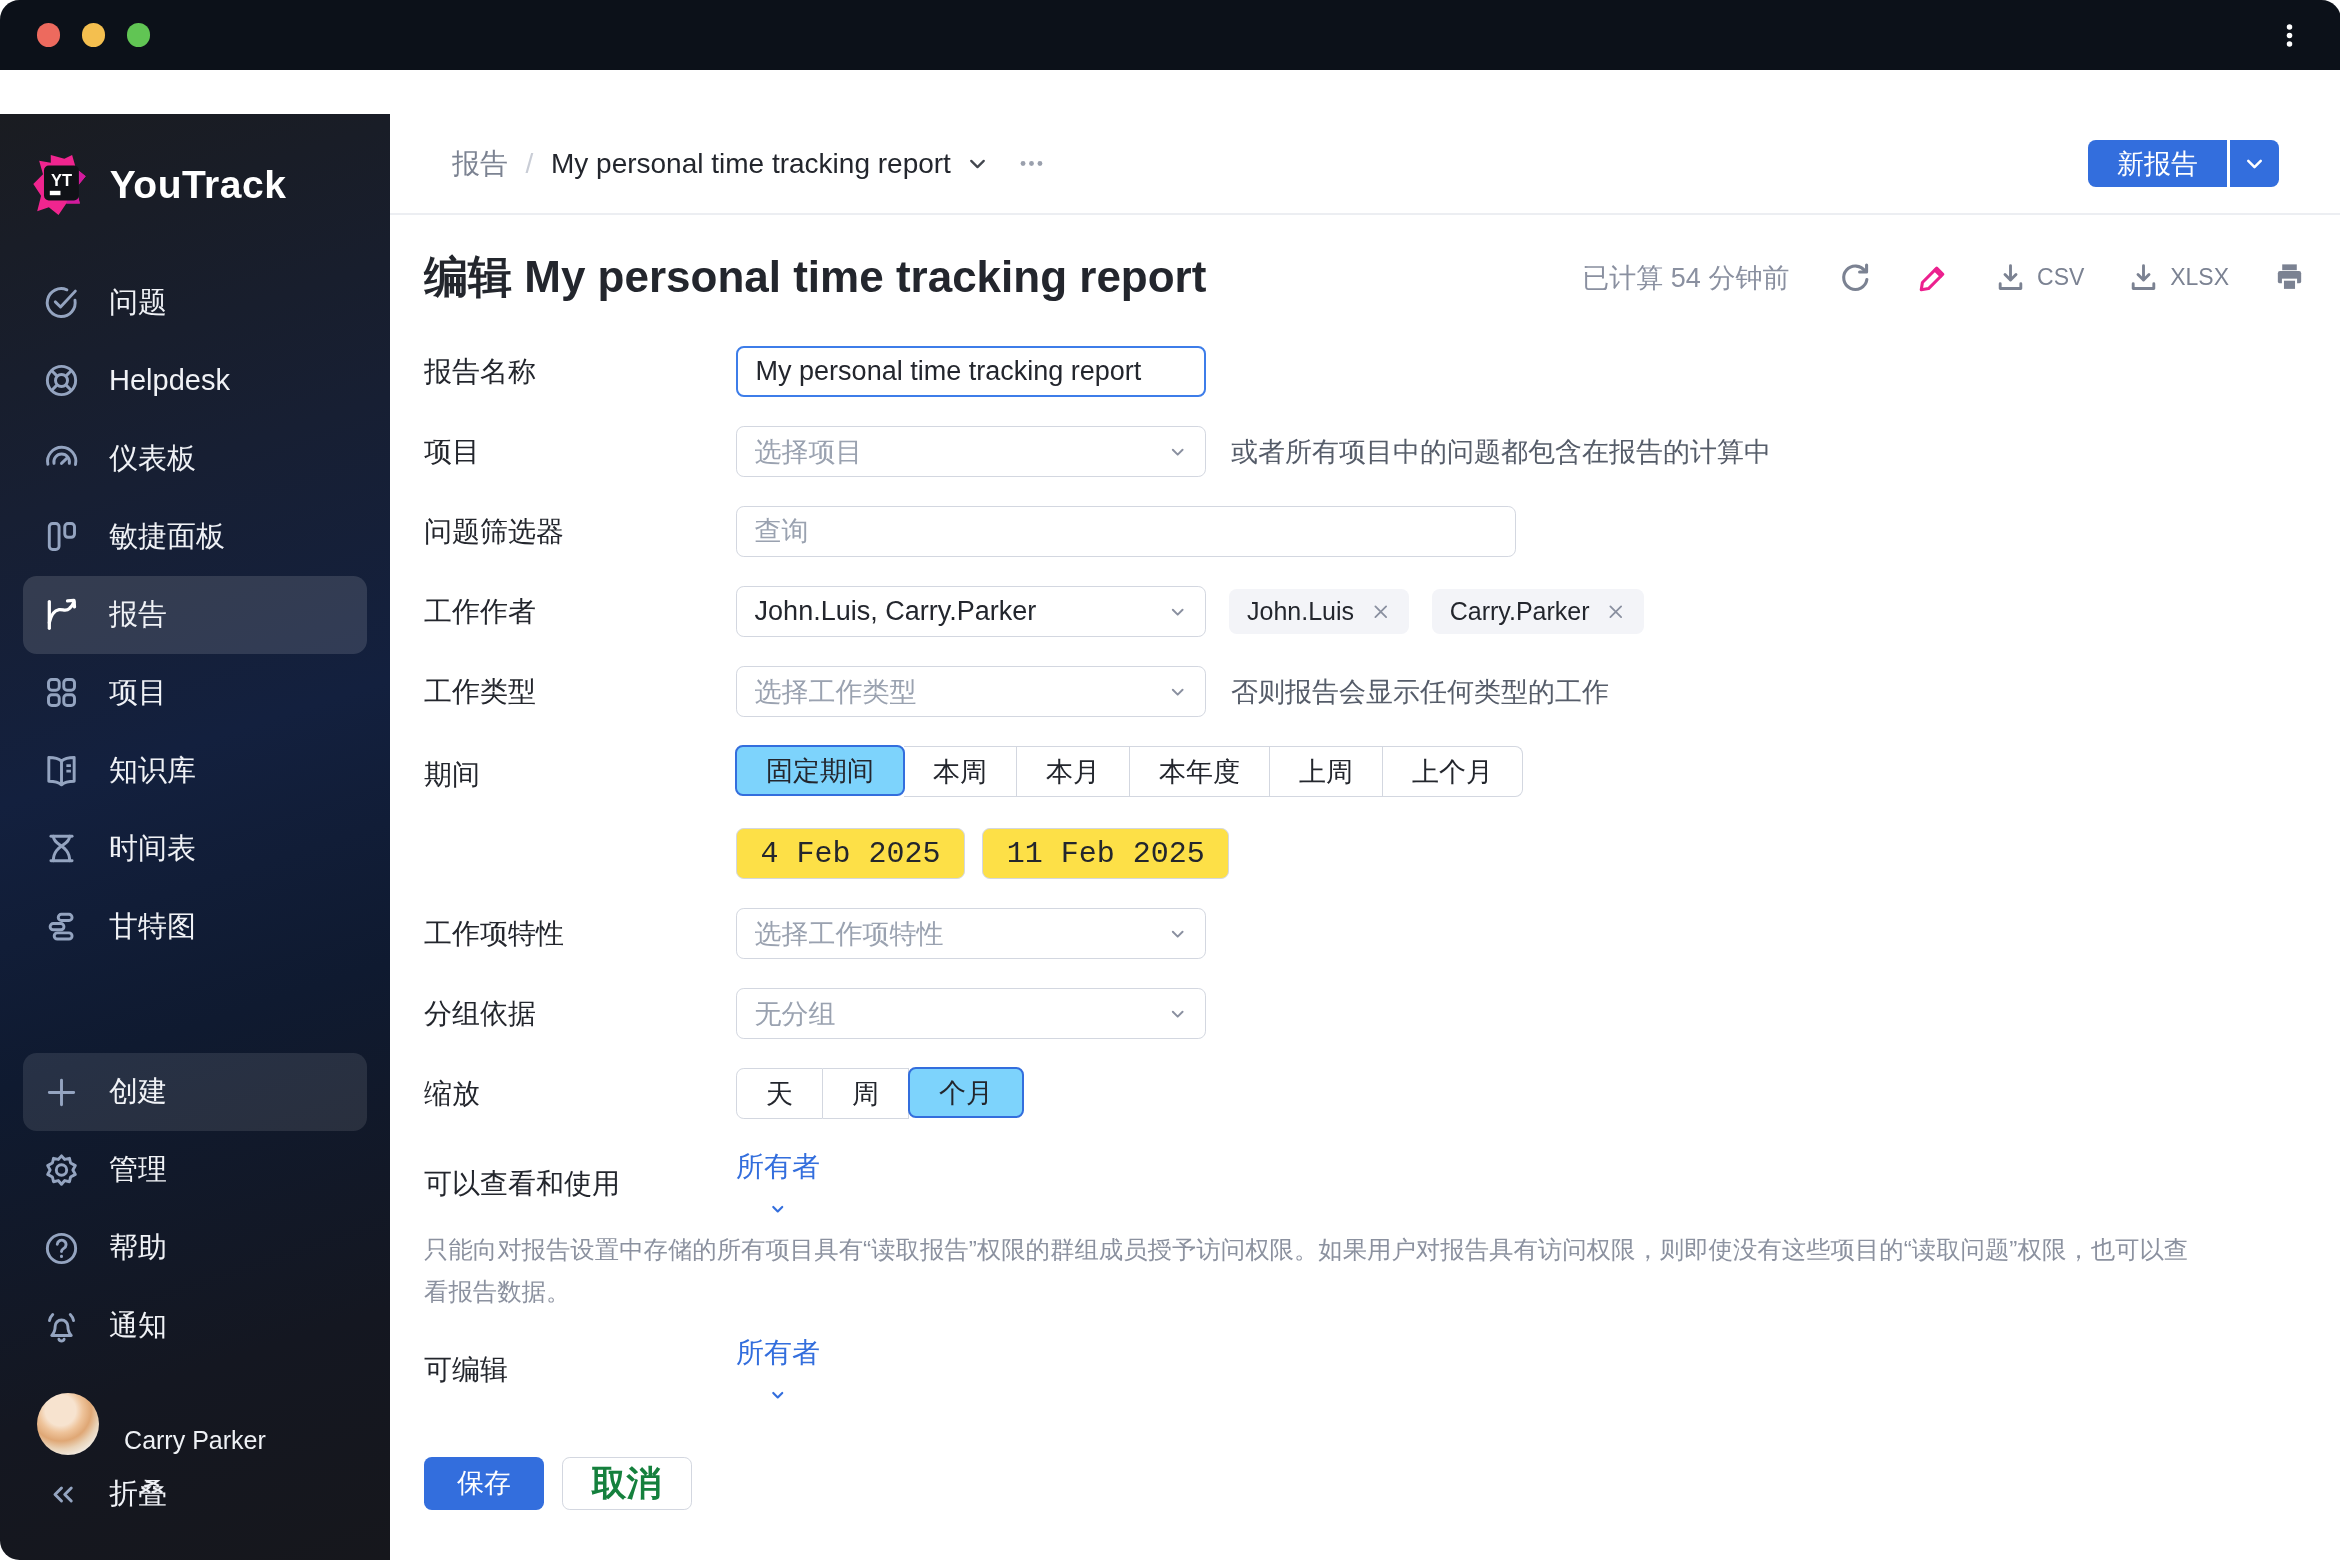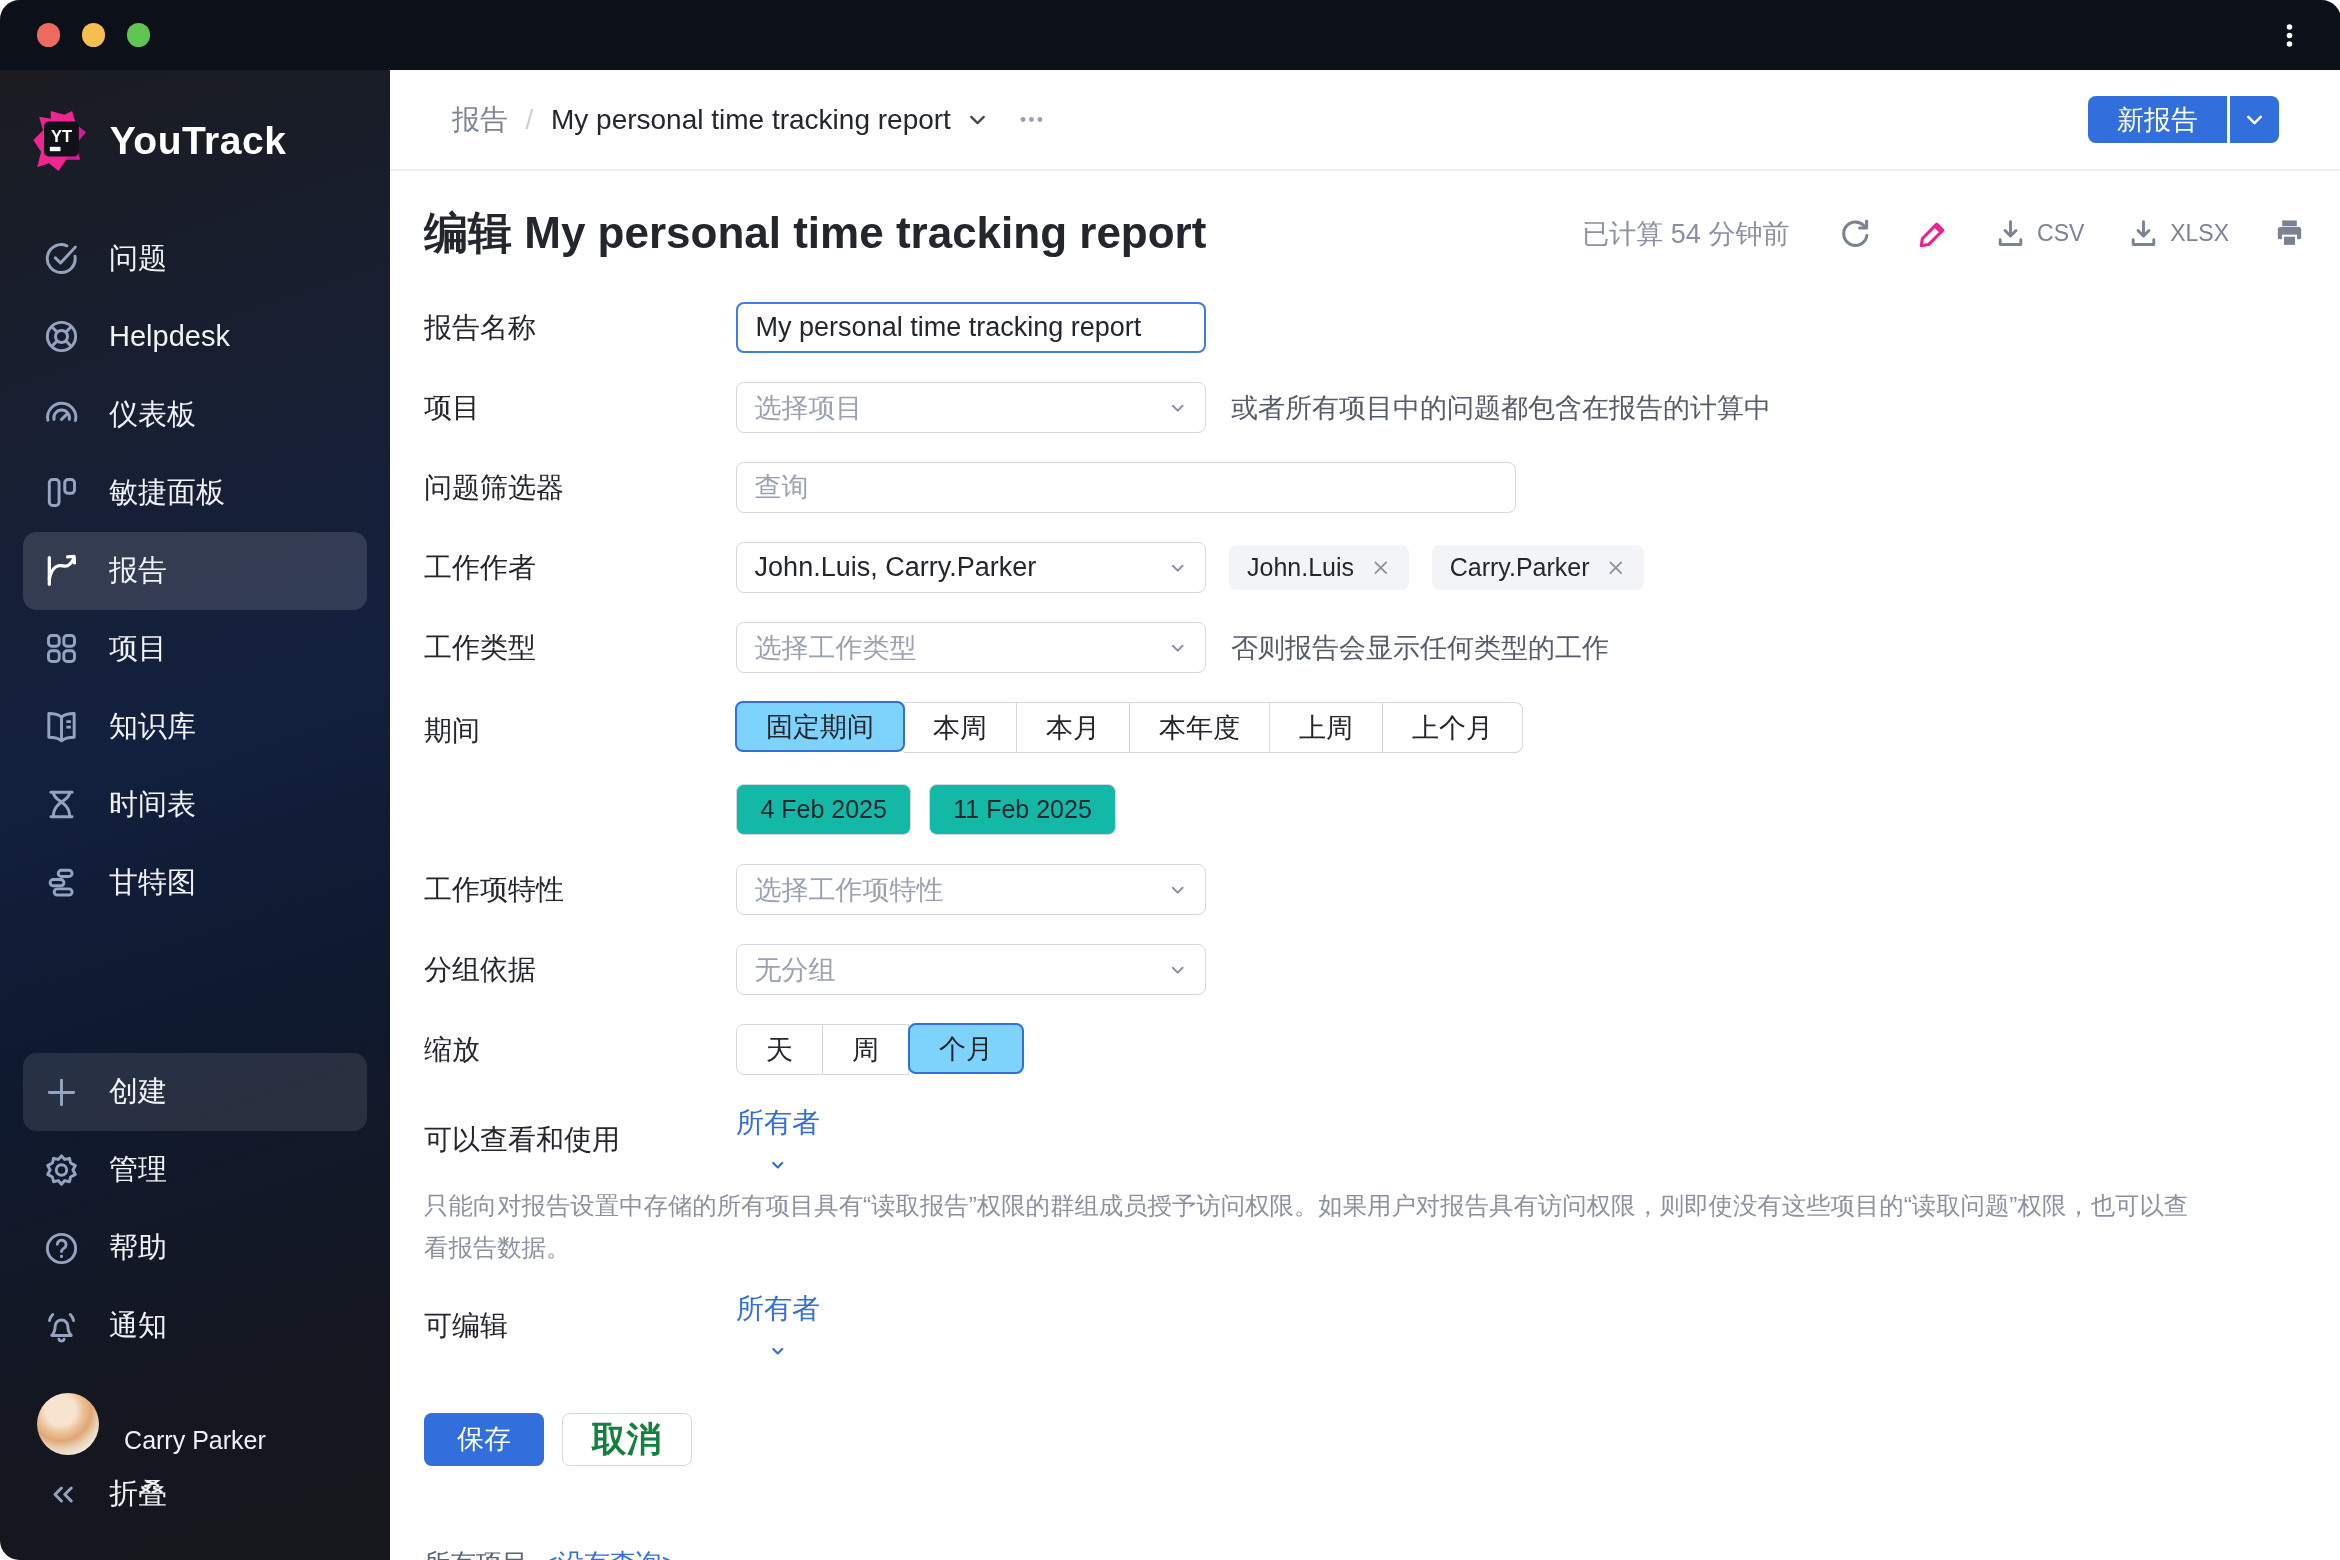--- a/index.html
+++ b/index.html
@@ -1,18 +1,18 @@
 <!DOCTYPE html>
 <html><head>
 <meta charset="utf-8">
 <style>
   html,body{margin:0;padding:0;background:#ffffff;}
   *{box-sizing:border-box;}
   body{width:2341px;height:1560px;font-family:"Liberation Sans","DejaVu Sans",sans-serif;-webkit-font-smoothing:antialiased;}
-  .window{width:2341px;height:1560px;border-radius:19.5px;overflow:hidden;display:flex;flex-direction:column;background:#fff;}
+  .window{width:2341px;height:1560px;border-radius:19.5px;overflow:hidden;display:flex;flex-direction:column;background:#fff;gap:44px;}
 
   
   .titlebar{height:70px;background:#0c1119;display:flex;align-items:center;padding:0 37px;flex-shrink:0;}
   .dots{display:flex;gap:21.5px;}
   .dot{width:23.4px;height:23.4px;border-radius:50%;}
   .kebab{margin-left:auto;display:flex;align-items:center;}
 
   
   .app{flex:1;display:flex;min-height:0;}
   .sidebar{width:390px;flex-shrink:0;color:#eef1f5;display:flex;flex-direction:column;padding:25px 23.4px 27px;
@@ -67,21 +67,21 @@
   .hint{font-size:27px;color:#555c69;margin-left:25px;}
   .chips{display:flex;}
   .chip{height:45px;background:#f3f4f8;border-radius:7.8px;padding:0 17.6px;display:flex;align-items:center;gap:15.6px;font-size:25px;color:#23262d;margin-left:23.4px;}
   .chip .x{display:flex;color:#8a90a0;cursor:pointer;}
   .seg{display:flex;}
   .seg-btn{height:51px;padding:0 29px;display:flex;align-items:center;font-size:27px;color:#23262d;background:#fff;border:1px solid #d3d7e0;border-left-width:0;cursor:pointer;font-family:inherit;}
   .seg-btn:first-child{border-left-width:1px;border-radius:7.8px 0 0 7.8px;}
   .seg-btn:last-child{border-radius:0 7.8px 7.8px 0;}
   .seg-btn.selected{border:2px solid #336edd;background:#7dd3fc;border-radius:7.8px;margin:-1px;position:relative;z-index:1;}
   .dates{display:flex;gap:17.6px;margin-top:31px;}
-  .date-btn{height:51px;padding:0 23.4px;display:flex;align-items:center;font-size:25px;color:#23262d;background:#14b8a6;border:1px solid #d3d7e0;border-radius:7.8px;cursor:pointer;font-family:Liberation Sans, sans-serif;}
+  .date-btn{height:51px;padding:0 23.4px;display:flex;align-items:center;font-size:30px;color:#23262d;background:#fde047;border:1px solid #d3d7e0;border-radius:7.8px;cursor:pointer;font-family:Liberation Mono, monospace;}
   .link{color:#336edd;font-size:28px;display:inline-flex;align-items:center;gap:7.8px;text-decoration:none;cursor:pointer;flex-direction:column;}
   .link .chev{display:flex;margin-top:3.9px;}
   .form-desc{max-width:1770px;font-size:24.4px;line-height:42px;color:#8b919f;margin:-3.9px 0 21.5px;}
   .row-editable{margin-bottom:0;}
   .btns{display:flex;gap:17.6px;margin-top:51px;}
   .btn-primary{height:53px;padding:0 33px;background:#336edd;color:#fff;border:0;border-radius:7.8px;font-size:27px;cursor:pointer;font-family:inherit;}
   .btn-secondary{height:53px;padding:0 29px;background:#fff;color:#15803d;border:1px solid #d3d7e0;border-radius:7.8px;font-size:35px;cursor:pointer;font-family:inherit;font-weight:bold;}
   .bottom-note{margin-top:80px;font-size:26px;color:#5b6270;}
   .bottom-note .link2{color:#336edd;cursor:pointer;}
   .bottom-type{margin-top:19.5px;font-size:26px;color:#6d7480;}

